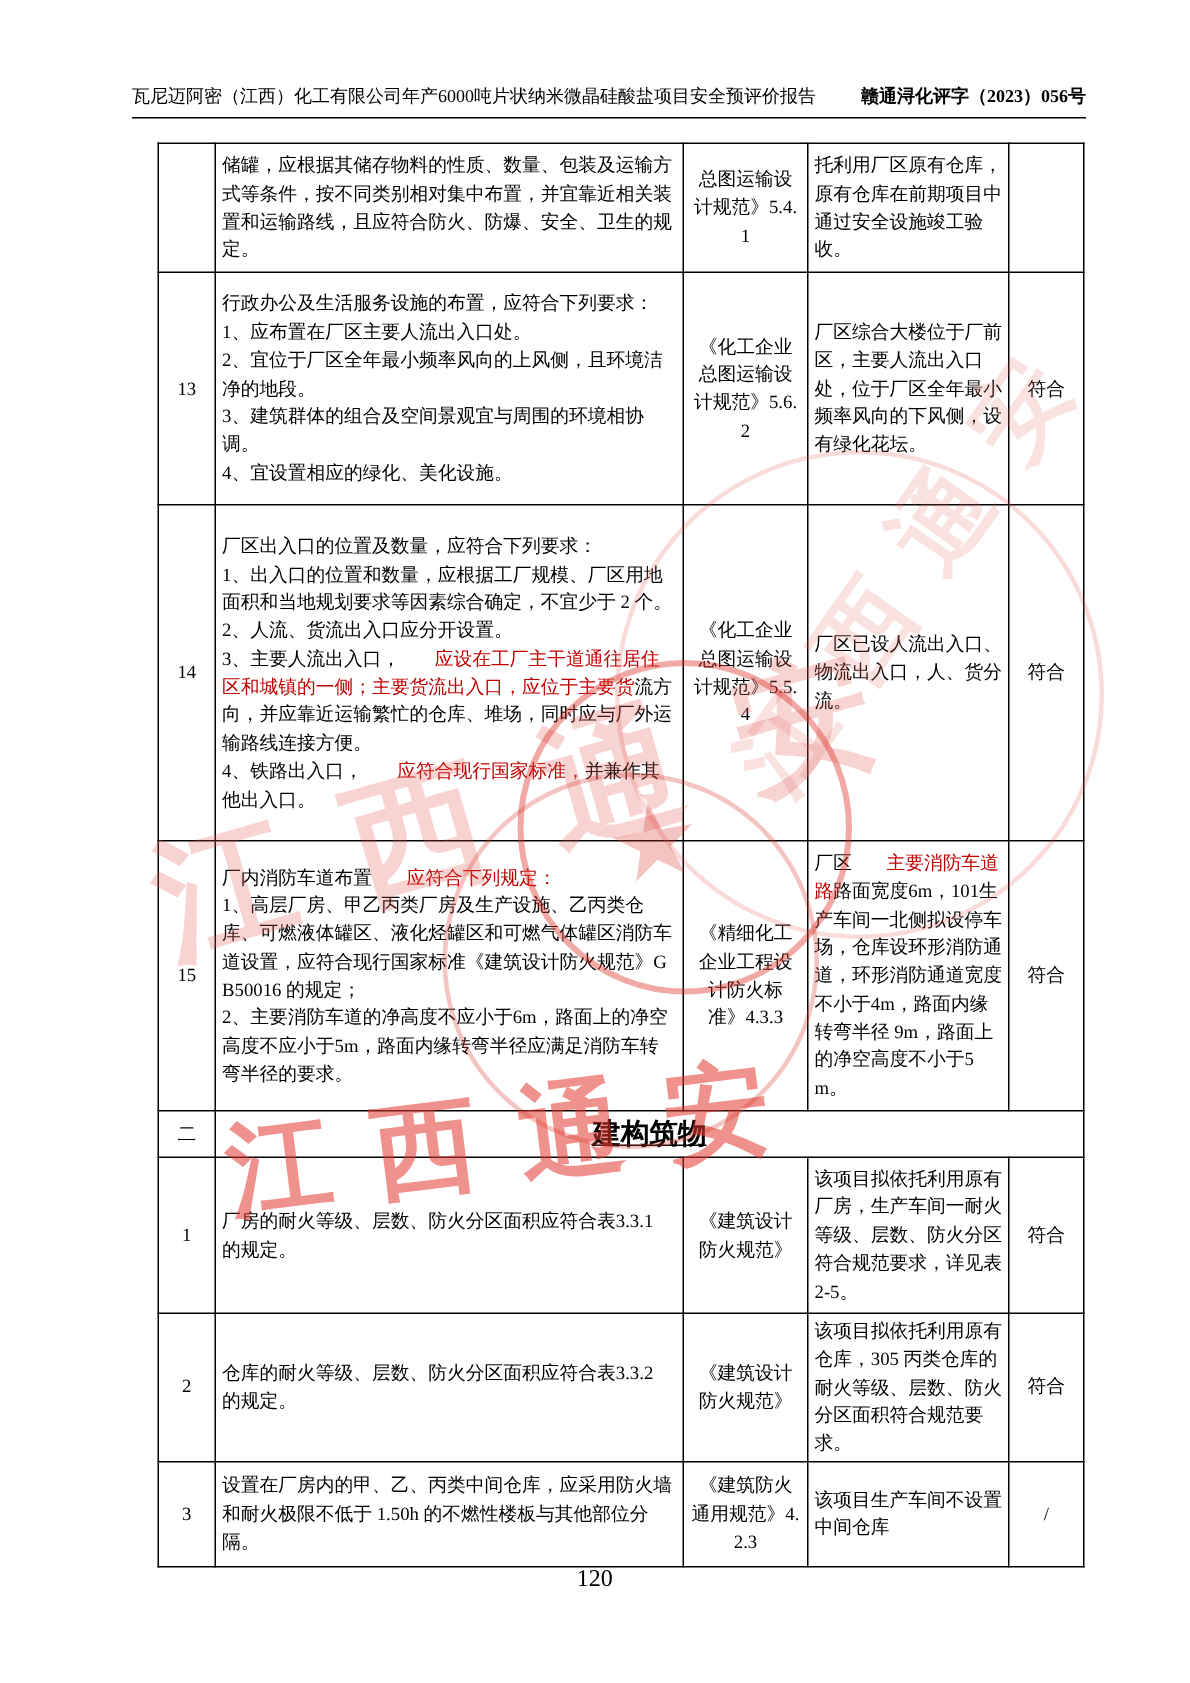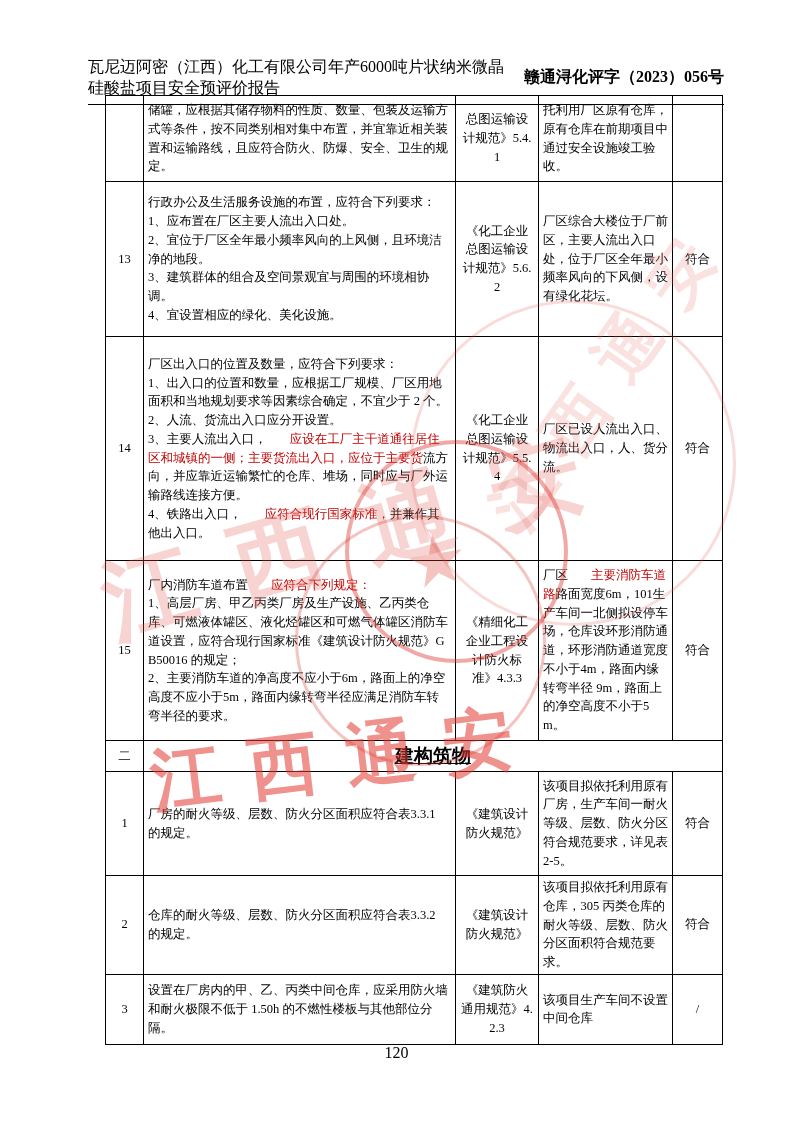--- a/index.html
+++ b/index.html
@@ -6,22 +6,22 @@
   body {
     width:793px; height:1122px;
     background:#ffffff;
     font-family:"Liberation Serif","DejaVu Serif",serif;
     color:#000;
     position:relative;
     overflow:hidden;
   }
   .page-header {
     position:absolute; top:57px; left:88px; width:636px;
-    display:flex; justify-content:space-between; align-items:center;
-    font-size:16px; line-height:1.3;
+    display:flex; justify-content:space-between; align-items:flex-end;
+    font-size:12px; line-height:1.3;
     border-bottom:1.5px solid #000; padding-bottom:5px;
   }
   .page-header .hl { font-weight:normal; }
   .page-header .hr { font-weight:bold; white-space:nowrap; margin-left:10px; }
 
   table.eval {
     position:absolute; top:95px; left:105px;
     width:617px; border-collapse:collapse; table-layout:fixed;
     font-size:12.5px;
     border-radius:12px;

